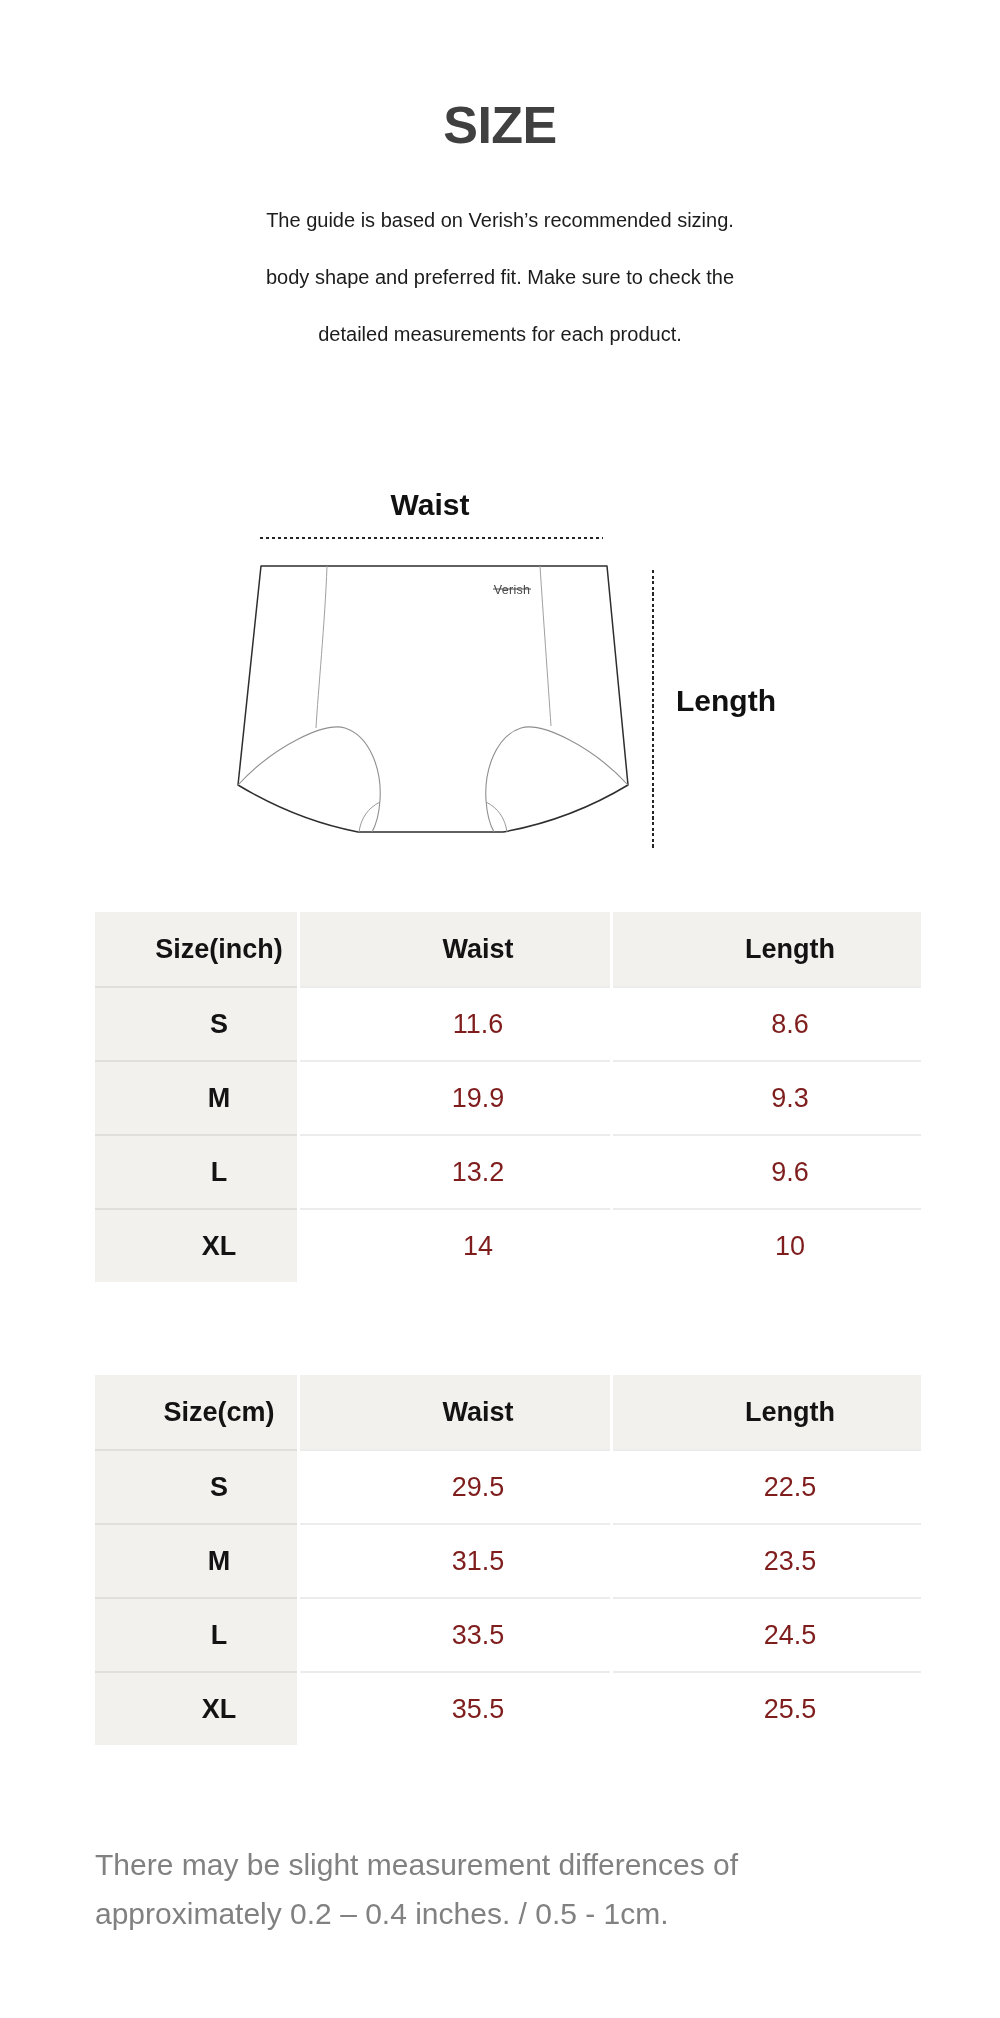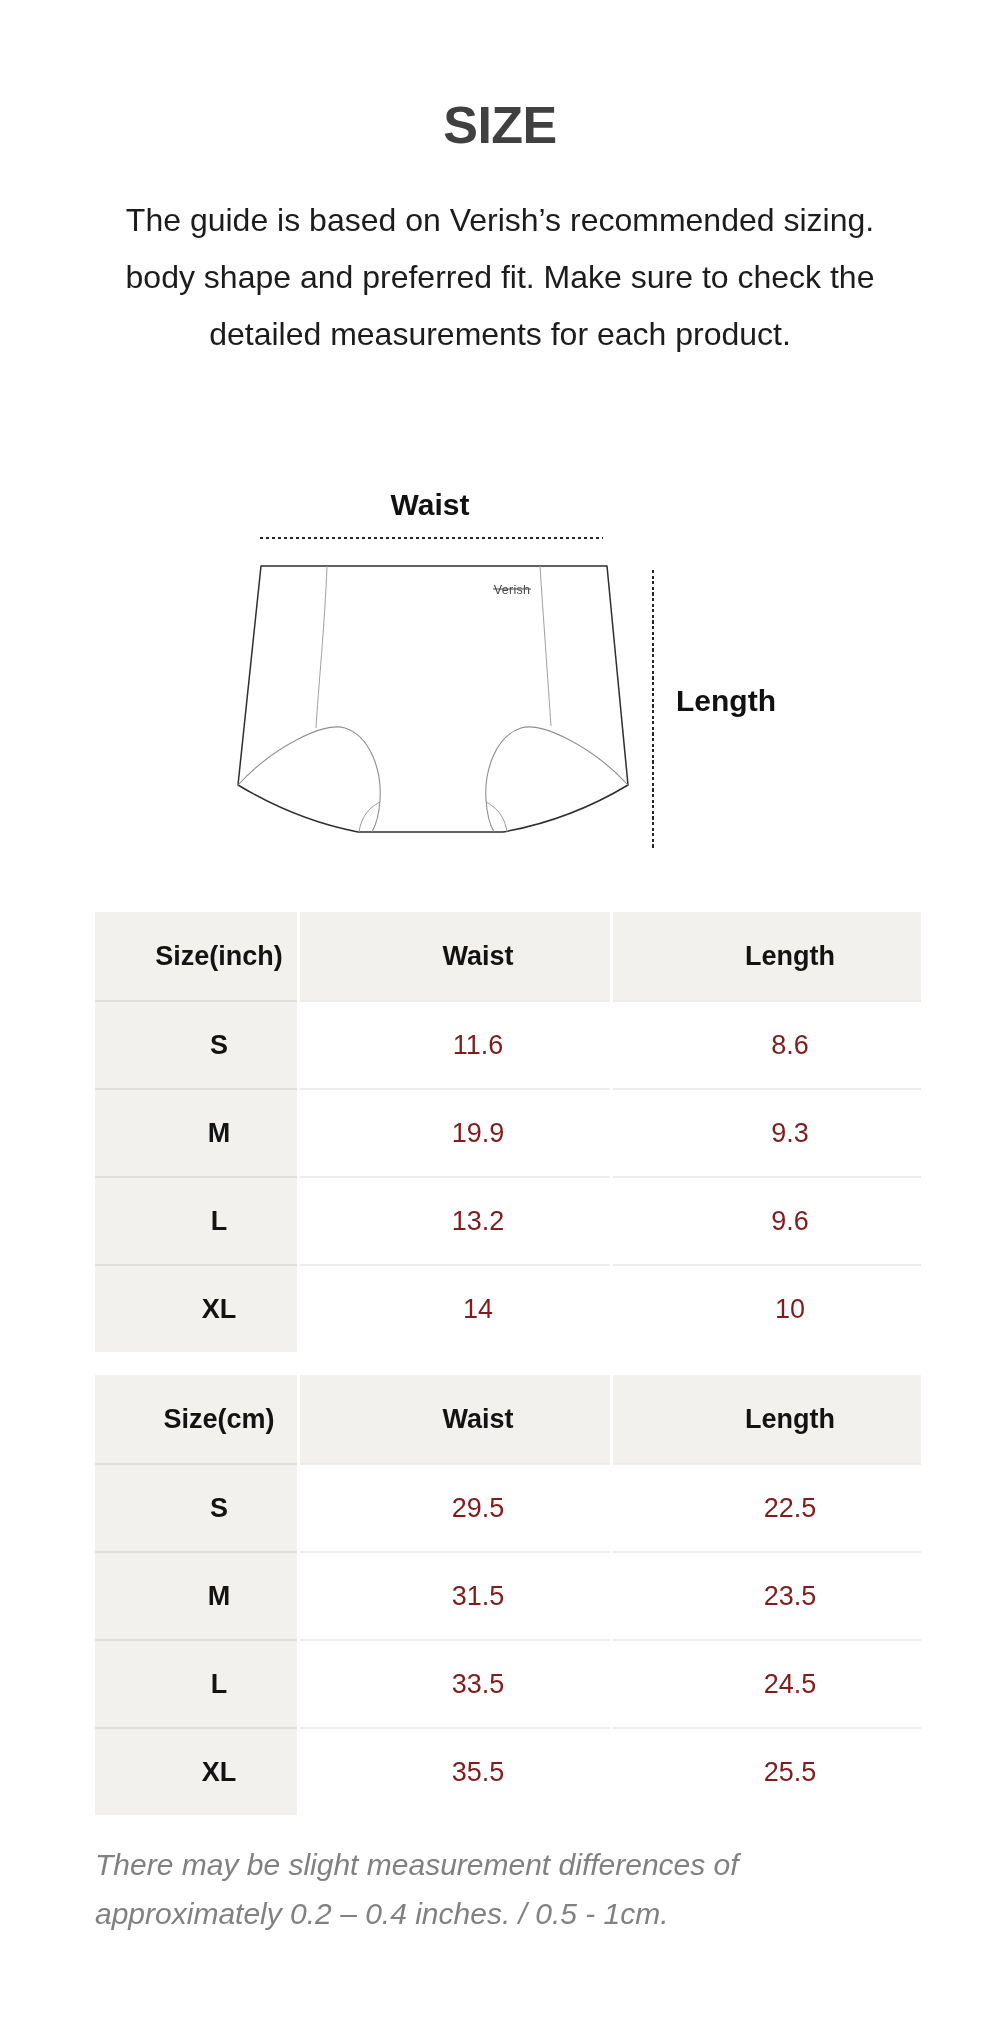--- a/index.html
+++ b/index.html
@@ -10,21 +10,21 @@
     font-family:"Liberation Sans","DejaVu Sans",sans-serif;
     color:#161616;
   }
   .title {
     position:absolute; top:95px; left:0; width:100%;
     text-align:center; font-size:52px; font-weight:700;
     letter-spacing:-0.5px; color:#404040;
   }
   .desc {
     position:absolute; top:192px; left:0; width:100%;
-    text-align:center; font-size:32px; line-height:57px; color:#1c1c1c;
+    text-align:center; font-size:20px; line-height:57px; color:#1c1c1c;
   }
   
   .waist-label {
     position:absolute; top:488px; left:330px; width:200px;
     text-align:center; font-size:30px; font-weight:700; color:#111;
   }
   .waist-dash {
     position:absolute; top:537px; left:260px; width:343px; height:2px;
     background:repeating-linear-gradient(90deg,#242424 0 3.5px,transparent 3.5px 6px);
   }
@@ -39,31 +39,31 @@
   .underwear-svg { position:absolute; top:552px; left:230px; }
   
   .size-table {
     position:absolute; left:95px; width:826px;
     display:grid; grid-template-columns:202px 310px 308px; column-gap:3px;
     background:#ffffff;
   }
   .size-table.t0 { top:912px; }
   .size-table.t1 { top:1375px; }
   .cell {
-    height:88px; display:flex; align-items:center; justify-content:center;
+    height:74px; display:flex; align-items:center; justify-content:center;
     font-size:27px;
     padding-left:46px;
   }
   .cell.h   { background:#f2f1ee; font-weight:700; color:#131313; }
   .cell.size{ background:#f2f1ee; font-weight:700; color:#131313; }
   .cell.val { background:#ffffff; font-weight:400; color:#7f1d1d; }
   .cell.bt  { border-top:2px solid rgba(20,16,8,0.08); }
   .footnote {
     position:absolute; top:1840px; left:95px; width:860px;
-    font-size:30px; line-height:49px; color:#818181; text-align:left;font-style:italic;
+    font-size:30px; line-height:49px; color:#818181; text-align:left;
   }
 </style>
 </head>
 <body>
 
 <div class="page">
 
   <h1 class="title">SIZE</h1>
 
   <div class="desc">

